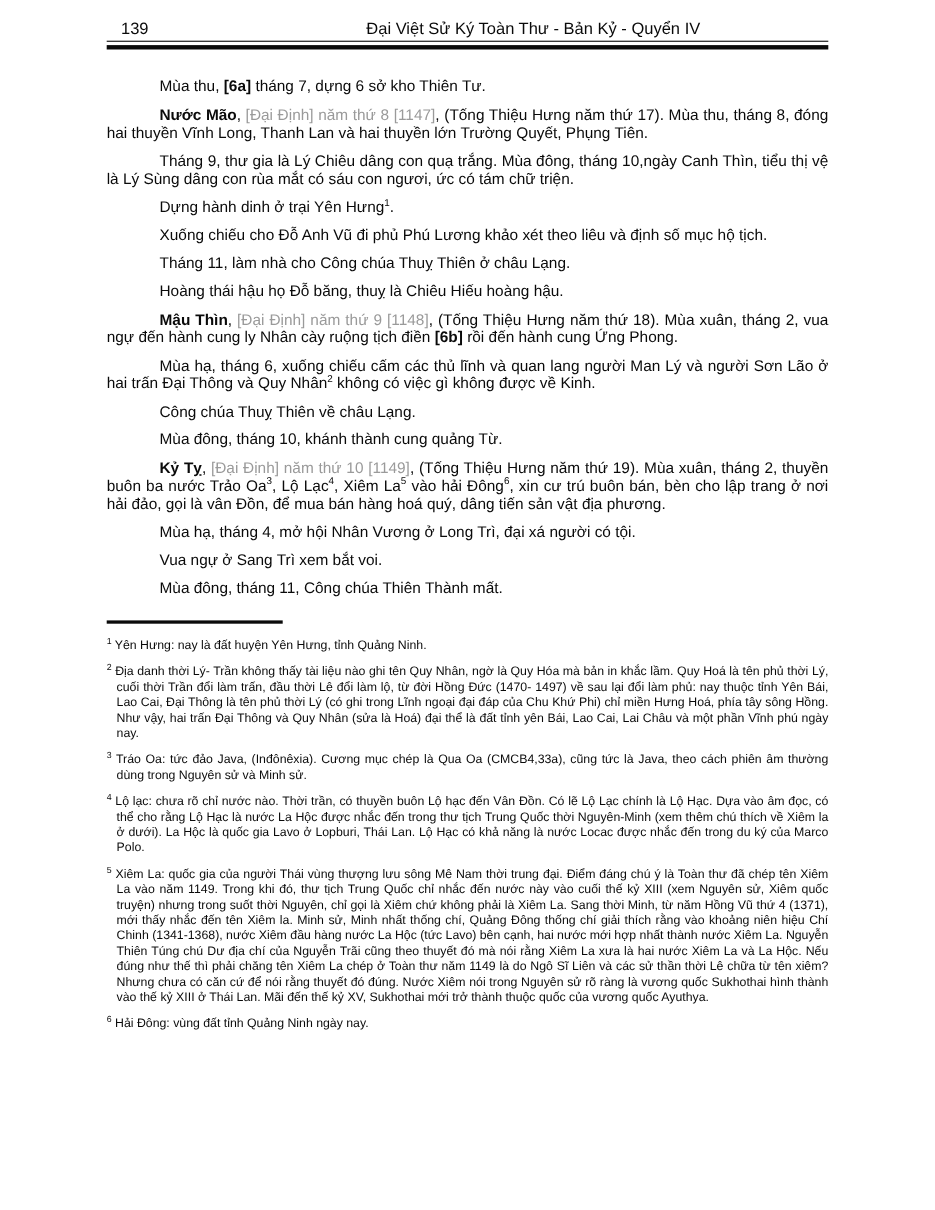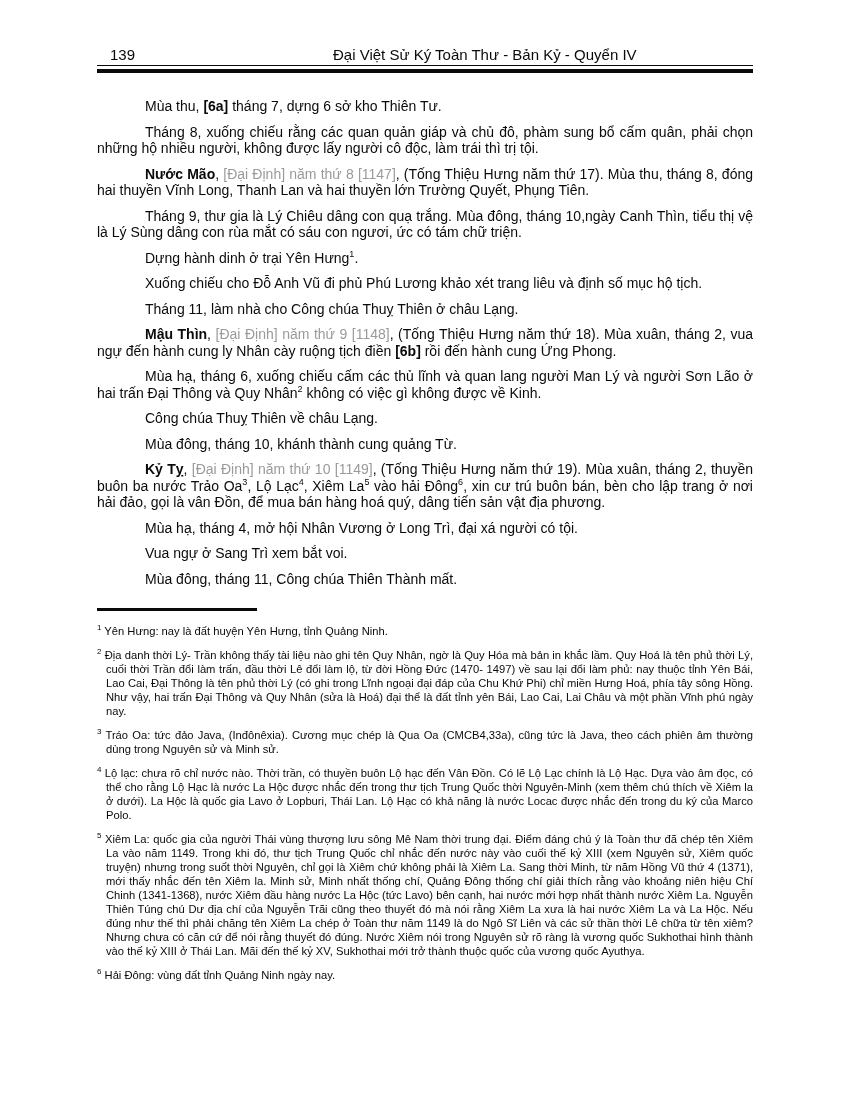--- a/index.html
+++ b/index.html
@@ -19,21 +19,21 @@
   }
   .content {
     position: absolute;
     left: 97px;
     top: 0;
     width: 656px;
   }
   
   .header-row {
     position: relative;
-    padding-top: 48px;
+    padding-top: 20px;
     height: 17px;
     border-bottom: 1px solid var(--ink, #0a0a0a);
     font-size: 15px;
     line-height: 16px;
   }
   .page-number {
     position: absolute;
     left: 13px;
     bottom: 2px;
   }
@@ -99,26 +99,26 @@
     <header>
       <div class="header-row">
         <span class="page-number">139</span>
         <span class="header-title">Đại Việt Sử Ký Toàn Thư - Bản Kỷ - Quyển IV</span>
       </div>
       <div class="thick-rule"></div>
     </header>
 
     <main id="body-container">
         <p class="para"><span>Mùa thu, </span><span class="bold">[6a]</span><span> tháng 7, dựng 6 sở kho Thiên Tư.</span></p>
-        <p class="para"><span>Tháng 8, xuống chiếu rằng các quan quản giáp và chủ đô, phàm sung bổ cấm quân, phải chọn những hộ nhiều người, không được lấy người cô độc, làm trái thì trị tội.</span></p>
         <p class="para"><span class="bold">Nước Mão</span><span>, </span><span class="gray">[Đại Định] năm thứ 8 [1147]</span><span>, (Tống Thiệu Hưng năm thứ 17). Mùa thu, tháng 8, đóng hai thuyền Vĩnh Long, Thanh Lan và hai thuyền lớn Trường Quyết, Phụng Tiên.</span></p>
         <p class="para"><span>Tháng 9, thư gia là Lý Chiêu dâng con quạ trắng. Mùa đông, tháng 10,ngày Canh Thìn, tiểu thị vệ là Lý Sùng dâng con rùa mắt có sáu con ngươi, ức có tám chữ triện.</span></p>
         <p class="para"><span>Dựng hành dinh ở trại Yên Hưng</span><sup class="fnref">1</sup><span>.</span></p>
-        <p class="para"><span>Xuống chiếu cho Đỗ Anh Vũ đi phủ Phú Lương khảo xét trang liêu và định số mục hộ tịch.</span></p>
+        <p class="para"><span>Xuống chiếu cho Đỗ Anh Vũ đi phủ Phú Lương khảo xét theo liêu và định số mục hộ tịch.</span></p>
         <p class="para"><span>Tháng 11, làm nhà cho Công chúa Thuỵ Thiên ở châu Lạng.</span></p>
+        <p class="para"><span>Hoàng thái hậu họ Đỗ băng, thuỵ là Chiêu Hiếu hoàng hậu.</span></p>
         <p class="para"><span class="bold">Mậu Thìn</span><span>, </span><span class="gray">[Đại Định] năm thứ 9 [1148]</span><span>, (Tống Thiệu Hưng năm thứ 18). Mùa xuân, tháng 2, vua ngự đến hành cung ly Nhân cày ruộng tịch điền </span><span class="bold">[6b]</span><span> rồi đến hành cung Ứng Phong.</span></p>
         <p class="para"><span>Mùa hạ, tháng 6, xuống chiếu cấm các thủ lĩnh và quan lang người Man Lý và người Sơn Lão ở hai trấn Đại Thông và Quy Nhân</span><sup class="fnref">2</sup><span> không có việc gì không được về Kinh.</span></p>
         <p class="para"><span>Công chúa Thuỵ Thiên về châu Lạng.</span></p>
         <p class="para"><span>Mùa đông, tháng 10, khánh thành cung quảng Từ.</span></p>
         <p class="para"><span class="bold">Kỷ Tỵ</span><span>, </span><span class="gray">[Đại Định] năm thứ 10 [1149]</span><span>, (Tống Thiệu Hưng năm thứ 19). Mùa xuân, tháng 2, thuyền buôn ba nước Trảo Oa</span><sup class="fnref">3</sup><span>, Lộ Lạc</span><sup class="fnref">4</sup><span>, Xiêm La</span><sup class="fnref">5</sup><span> vào hải Đông</span><sup class="fnref">6</sup><span>, xin cư trú buôn bán, bèn cho lập trang ở nơi hải đảo, gọi là vân Đồn, để mua bán hàng hoá quý, dâng tiến sản vật địa phương.</span></p>
         <p class="para"><span>Mùa hạ, tháng 4, mở hội Nhân Vương ở Long Trì, đại xá người có tội.</span></p>
         <p class="para"><span>Vua ngự ở Sang Trì xem bắt voi.</span></p>
         <p class="para"><span>Mùa đông, tháng 11, Công chúa Thiên Thành mất.</span></p>
       </main>
 

